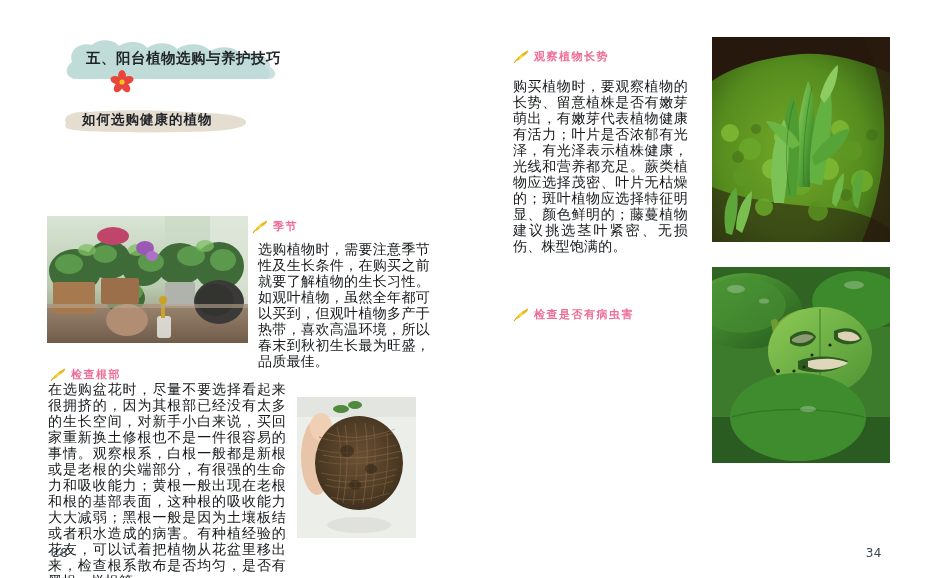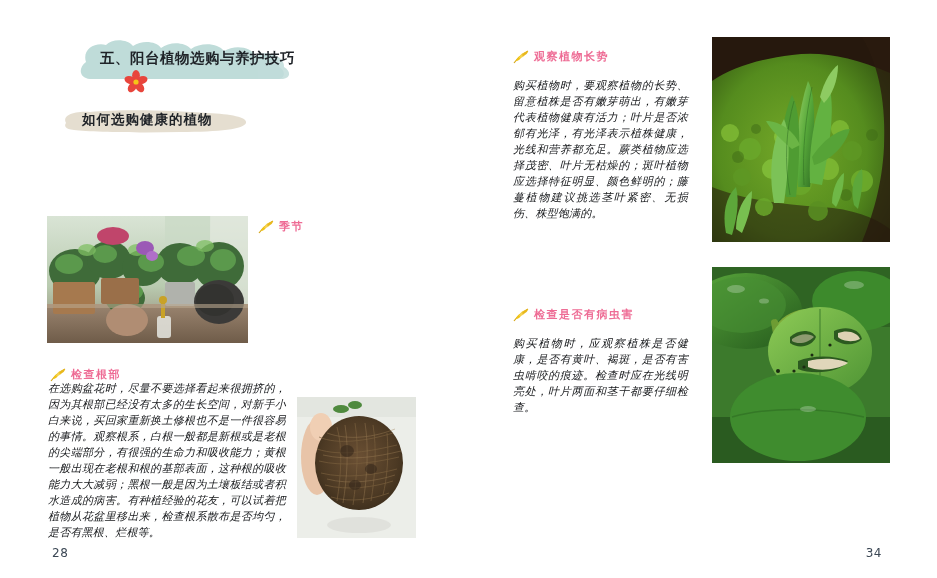--- a/index.html
+++ b/index.html
@@ -11,21 +11,21 @@
   }
   .spread{position:relative;width:937px;height:578px;}
 
   
   .page{position:absolute;top:0;height:578px;width:468px;}
   .page-left{left:0;}
   .page-right{left:469px;}
 
   
   .title-banner{
-    position:absolute;left:72px;top:40px;width:225px;height:40px;
+    position:absolute;left:58px;top:40px;width:225px;height:40px;
   }
   .cloud{
     position:absolute;left:0;top:0;width:225px;height:40px;
   }
   .cloud svg{display:block;}
   .title-text{
     position:absolute;left:28px;top:9px;
     font-size:14.5px;font-weight:bold;color:#1f2328;
     letter-spacing:.5px;white-space:nowrap;
     font-family:"DejaVu Sans","Liberation Sans",sans-serif;
@@ -39,24 +39,23 @@
   .brush{position:absolute;left:0;top:6px;width:190px;height:24px;}
   .sub-text{
     position:absolute;left:22px;top:8px;
     font-size:13.5px;font-weight:bold;color:#1f2328;
     white-space:nowrap;letter-spacing:1px;
     font-family:"DejaVu Sans","Liberation Sans",sans-serif;
   }
 
   
   .para{
-    font-size:11px;line-height:16px;color:#16181b;
+    font-size:14px;line-height:16px;color:#16181b;
     text-align:justify;letter-spacing:.2px;
     font-family:"DejaVu Sans","Liberation Sans",sans-serif;
-    font-style:italic;
   }
   .intro-para{position:absolute;left:48px;top:155px;width:385px;}
 
   
   .sec-head{position:absolute;display:flex;align-items:center;gap:5px;}
   .leaf{width:16px;height:14px;flex:0 0 auto;}
   .sec-title{
     font-size:11px;font-weight:bold;color:#ee6c95;
     letter-spacing:1.5px;white-space:nowrap;
     font-family:"DejaVu Sans","Liberation Sans",sans-serif;
@@ -68,21 +67,21 @@
 
   
   .pageno{
     position:absolute;bottom:18px;font-size:12px;color:#3b4754;
     letter-spacing:.5px;font-family:"DejaVu Sans","Liberation Sans",sans-serif;
   }
   .pageno-left{left:52px;}
   .pageno-right{right:55px;}
 
   
-  #season-head{left:258px;top:219px;align-items:center;}
+  #season-head{left:252px;top:219px;align-items:center;}
   #season-para{position:absolute;left:258px;top:241px;width:172px;}
   #roots-head{left:50px;top:367px;}
   #roots-para{position:absolute;left:48px;top:381px;width:238px;}
   #growth-head{left:513px;top:49px;}
   #growth-para{position:absolute;left:513px;top:78px;width:175px;}
   #pest-head{left:513px;top:307px;}
   #pest-para{position:absolute;left:513px;top:336px;width:175px;}
 
   #photo-windowsill{left:47px;top:216px;width:201px;height:127px;}
   #photo-rootball{left:297px;top:397px;width:119px;height:141px;}
@@ -193,20 +192,21 @@
       <span class="leaf">
         <svg width="16" height="14" viewBox="0 0 16 14" xmlns="http://www.w3.org/2000/svg">
           <path d="M1 13 C4 9 8 5 15 1" stroke="#d6a81b" stroke-width="1.2" fill="none"></path>
           <path d="M3 11 C4 7 7 5 9 6 C8 9 5 11 3 11 Z" fill="#f0c419"></path>
           <path d="M6 8 C7 4 10 2 13 3 C12 6 9 8 6 8 Z" fill="#f5d250"></path>
           <path d="M9 5 C11 2 14 1 15 1 C15 3 13 5 10 6 Z" fill="#e8b81c"></path>
         </svg>
       </span>
       <span class="sec-title">季节</span>
     </div>
+    <div class="para" id="season-para">选购植物时，需要注意季节性及生长条件，在购买之前就要了解植物的生长习性。如观叶植物，虽然全年都可以买到，但观叶植物多产于热带，喜欢高温环境，所以春末到秋初生长最为旺盛，品质最佳。</div>
 
     <div class="sec-head" id="roots-head">
       <span class="leaf">
         <svg width="16" height="14" viewBox="0 0 16 14" xmlns="http://www.w3.org/2000/svg">
           <path d="M1 13 C4 9 8 5 15 1" stroke="#d6a81b" stroke-width="1.2" fill="none"></path>
           <path d="M3 11 C4 7 7 5 9 6 C8 9 5 11 3 11 Z" fill="#f0c419"></path>
           <path d="M6 8 C7 4 10 2 13 3 C12 6 9 8 6 8 Z" fill="#f5d250"></path>
           <path d="M9 5 C11 2 14 1 15 1 C15 3 13 5 10 6 Z" fill="#e8b81c"></path>
         </svg>
       </span>
@@ -342,21 +342,20 @@
       <span class="leaf">
         <svg width="16" height="14" viewBox="0 0 16 14" xmlns="http://www.w3.org/2000/svg">
           <path d="M1 13 C4 9 8 5 15 1" stroke="#d6a81b" stroke-width="1.2" fill="none"></path>
           <path d="M3 11 C4 7 7 5 9 6 C8 9 5 11 3 11 Z" fill="#f0c419"></path>
           <path d="M6 8 C7 4 10 2 13 3 C12 6 9 8 6 8 Z" fill="#f5d250"></path>
           <path d="M9 5 C11 2 14 1 15 1 C15 3 13 5 10 6 Z" fill="#e8b81c"></path>
         </svg>
       </span>
       <span class="sec-title">检查是否有病虫害</span>
     </div>
-    <div class="para" id="pest-para" style="left:44px;top:336px;width:175px;">购买植物时，应观察植株是否健康，是否有黄叶、褐斑，是否有害虫啃咬的痕迹。检查时应在光线明亮处，叶片两面和茎干都要仔细检查。</div>
 
     <div class="photo" id="photo-pestleaf" style="left:243px;top:267px;width:178px;height:212px;">
       <svg class="fill" viewBox="0 0 178 212" preserveAspectRatio="none" xmlns="http://www.w3.org/2000/svg">
         <defs>
           <linearGradient id="lfa" x1="0" y1="0" x2="1" y2="1">
             <stop offset="0%" stop-color="#5aa83c"></stop>
             <stop offset="100%" stop-color="#24591c"></stop>
           </linearGradient>
           <linearGradient id="lfb" x1="0" y1="0" x2="1" y2="1">
             <stop offset="0%" stop-color="#8ecb56"></stop>

